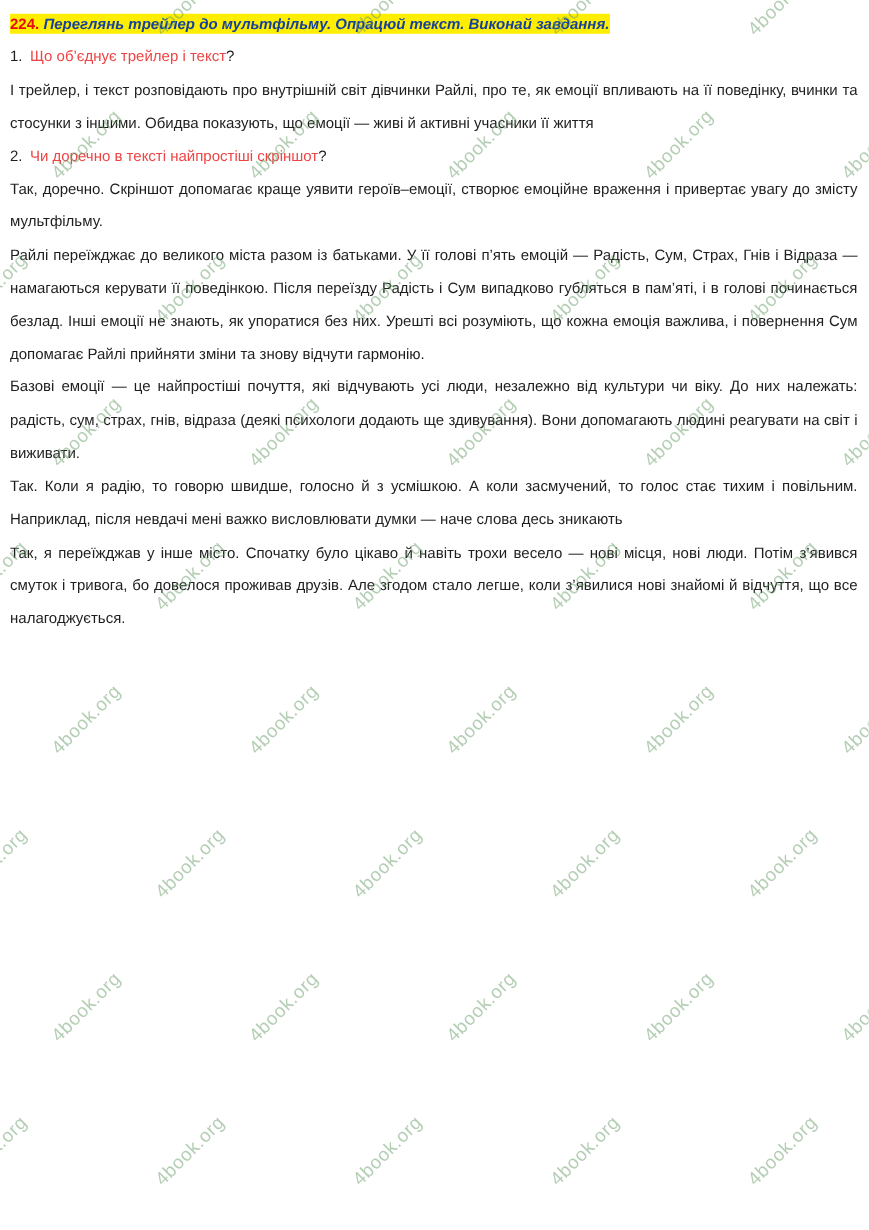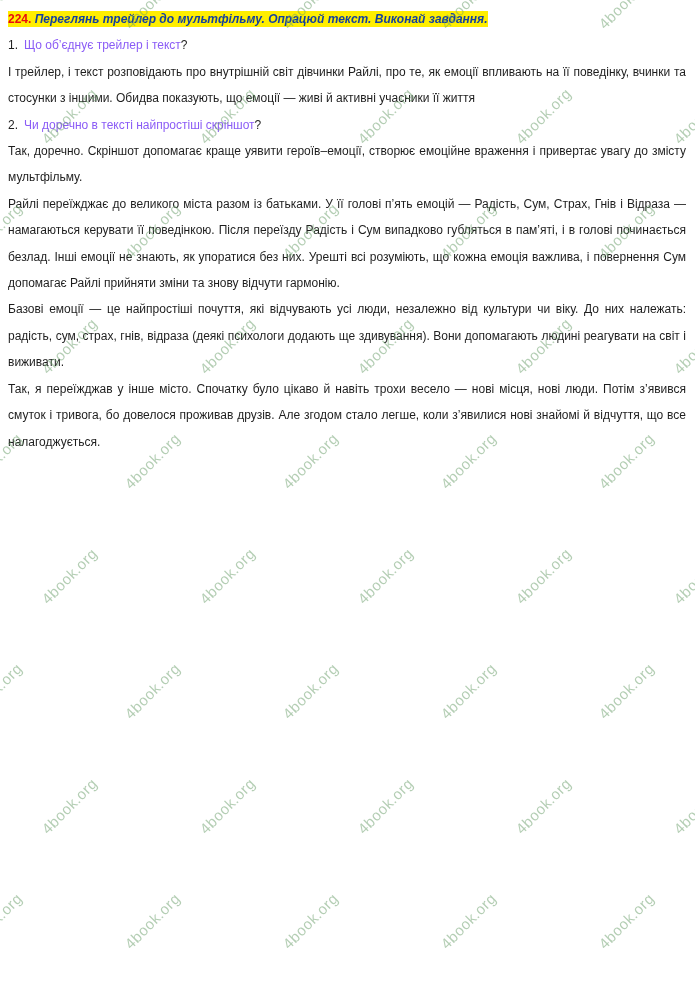--- a/index.html
+++ b/index.html
@@ -20,21 +20,21 @@
 
   .content { position:relative; z-index:1; font-size:12px; line-height:26.4px; color:#1e1e1e; text-align:justify; }
   .para { margin:0; }
 
   .hl { background:#ffee00; padding:1px 0; }
   .task-num { color:#e80d0d; font-weight:bold; }
   .task-instruction { color:#14409e; font-weight:bold; font-style:italic; }
   .section-title { color:#e80d0d; text-align:left; }
 
   .qnum { color:#1e1e1e; margin-right:6px; }
-  .qtext { color:#8b5cf6; }
+  .qtext { color:#ef4444; }
   .qtail { color:#1e1e1e; }
   .answer { color:#1e1e1e; }
 </style>
 </head>
 <body>
 
 <div class="page">
   <div class="watermark-layer" id="wm-layer">
       <span class="wm" style="left: -25px; top: 15px;">4book.org</span>
       <span class="wm" style="left: 133px; top: 15px;">4book.org</span>
@@ -91,17 +91,18 @@
   <p class="para question"><span class="qnum">1.</span><span class="qtext">Що об’єднує трейлер і текст</span><span class="qtail">?</span></p>
   <p class="para answer">І трейлер, і текст розповідають про внутрішній світ дівчинки Райлі, про те, як емоції впливають на її поведінку, вчинки та стосунки з іншими. Обидва показують, що емоції — живі й активні учасники її життя</p>
 
   <p class="para question"><span class="qnum">2.</span><span class="qtext">Чи доречно в тексті найпростіші скріншот</span><span class="qtail">?</span></p>
   <p class="para answer">Так, доречно. Скріншот допомагає краще уявити героїв–емоції, створює емоційне враження і привертає увагу до змісту мультфільму.</p>
 
   <p class="para answer">Райлі переїжджає до великого міста разом із батьками. У її голові п’ять емоцій — Радість, Сум, Страх, Гнів і Відраза — намагаються керувати її поведінкою. Після переїзду Радість і Сум випадково губляться в пам’яті, і в голові починається безлад. Інші емоції не знають, як упоратися без них. Урешті всі розуміють, що кожна емоція важлива, і повернення Сум допомагає Райлі прийняти зміни та знову відчути гармонію.</p>
 
   <p class="para answer">Базові емоції — це найпростіші почуття, які відчувають усі люди, незалежно від культури чи віку. До них належать: радість, сум, страх, гнів, відраза (деякі психологи додають ще здивування). Вони допомагають людині реагувати на світ і виживати.</p>
 
+  <p class="para answer">Так. Коли я радію, то говорю швидше, голосно й з усмішкою. А коли засмучений, то голос стає тихим і повільним. Наприклад, після невдачі мені важко висловлювати думки — наче слова десь зникають</p>
 
   <p class="para answer">Так, я переїжджав у інше місто. Спочатку було цікаво й навіть трохи весело — нові місця, нові люди. Потім з’явився смуток і тривога, бо довелося проживав друзів. Але згодом стало легше, коли з’явилися нові знайомі й відчуття, що все налагоджується.</p>
 </div>
   </div>
 </div>
 
 </body></html>

